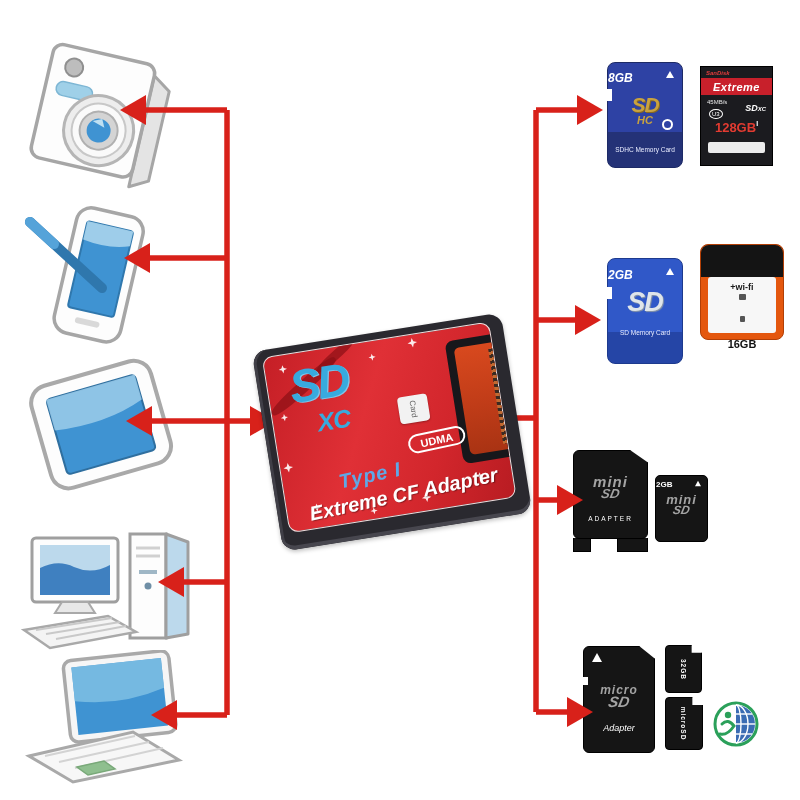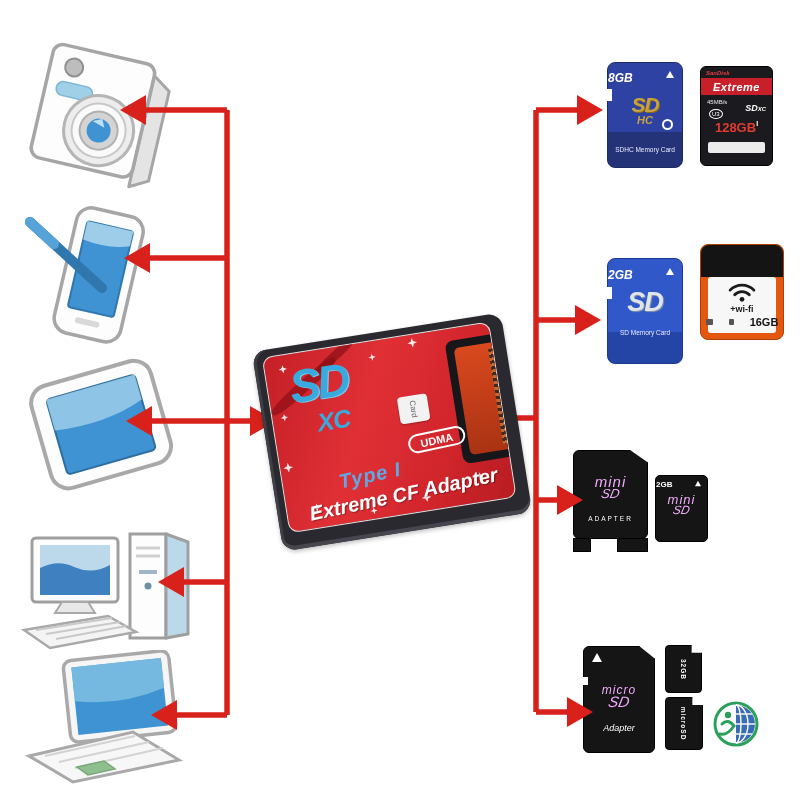--- a/index.html
+++ b/index.html
@@ -59,21 +59,21 @@
   .sd8 .sdhc-logo .sd{font-size:21px;letter-spacing:-1px;text-shadow:1px 1px 0 #8a6a1e;}
   .sd8 .sdhc-logo .hc{display:block;font-size:11px;margin-top:-3px;}
   .class-ring{position:absolute;right:9px;top:56px;width:11px;height:11px;border:2px solid #fff;
               border-radius:50%;}
 
   .sd2{background:linear-gradient(180deg,#3058c8 0 70%,#2545a6 70% 100%);border:1px solid #1d3a8e;}
   .sd2 .sd-logo{position:absolute;left:0;top:28px;width:100%;text-align:center;color:#dfe5ea;
                 font-size:27px;font-weight:bold;font-style:italic;letter-spacing:-1px;
                 text-shadow:1px 1px 1px #8a97a6;}
 
-  .extreme{background:#1b1b1f;border:1px solid #000;border-radius:6px;}
+  .extreme{background:#1b1b1f;border:1px solid #000;border-radius:0;}
   .extreme .brand{position:absolute;left:5px;top:3px;color:#e03c3c;font-size:6px;
                   font-weight:bold;font-style:italic;}
   .red-band{position:absolute;left:0;top:11px;width:100%;height:17px;background:#c8202b;
             display:flex;align-items:center;justify-content:center;color:#fff;
             font-weight:bold;font-style:italic;font-size:11px;letter-spacing:.5px;}
   .speed{position:absolute;left:6px;top:32px;color:#e8e8e8;font-size:6px;}
   .sdxc-mini{position:absolute;right:6px;top:30px;color:#fff;font-style:italic;font-weight:bold;}
   .sdxc-mini .sd{font-size:9px;}
   .sdxc-mini .xc{font-size:6px;}
   .u3{position:absolute;left:8px;top:42px;color:#fff;font-size:6px;border:1px solid #fff;
@@ -83,26 +83,26 @@
   .cap128 .bus{color:#fff;font-size:7px;vertical-align:top;}
   .white-strip{position:absolute;left:7px;right:7px;top:75px;height:11px;background:#ececec;
                border-radius:2px;}
 
   .wifi{background:#e4570e;border:1px solid #b23f06;}
   .wifi .black-top{position:absolute;left:0;top:0;width:100%;height:32px;background:#141414;
                    border-radius:8px 8px 0 0;}
   .wifi .white-label{position:absolute;left:7px;top:32px;right:7px;height:56px;background:#f7f7f7;
                      border-radius:3px;display:flex;flex-direction:column;align-items:center;}
   .wifi .wl{color:#1a1a1a;font-size:9px;font-weight:bold;margin-top:1px;}
-  .wifi .caprow{display:flex;align-items:center;gap:16px;margin-top:2px;}
+  .wifi .caprow{display:flex;align-items:center;gap:16px;margin-top:2px;flex-direction:column;}
   .wifi .mk{width:7px;height:6px;background:#555;border-radius:1px;}
   .wifi .cap16{color:#111;font-size:11px;font-weight:bold;}
 
   .blackcard{background:#151515;border:1px solid #000;color:#fff;}
-  .mini-logo{position:absolute;width:100%;text-align:center;color:#f0abfc;font-weight:normal;
+  .mini-logo{position:absolute;width:100%;text-align:center;color:#a3a3a3;font-weight:bold;
              font-style:italic;}
   .mini-logo .l1{display:block;font-size:15px;letter-spacing:1px;}
   .mini-logo .l2{display:block;font-size:13px;margin-top:-4px;transform:skewX(-12deg);}
   .adapter-cap{position:absolute;width:100%;text-align:center;color:#fff;font-size:6.5px;
                letter-spacing:2px;}
   .leg{position:absolute;bottom:-13px;height:14px;background:#151515;border:1px solid #000;
        border-top:none;}
   .tiny-tri{position:absolute;width:0;height:0;border-left:5px solid transparent;
             border-right:5px solid transparent;border-bottom:9px solid #fff;}
   .rot-mark{position:absolute;left:0;top:0;width:100%;height:100%;display:flex;align-items:center;

